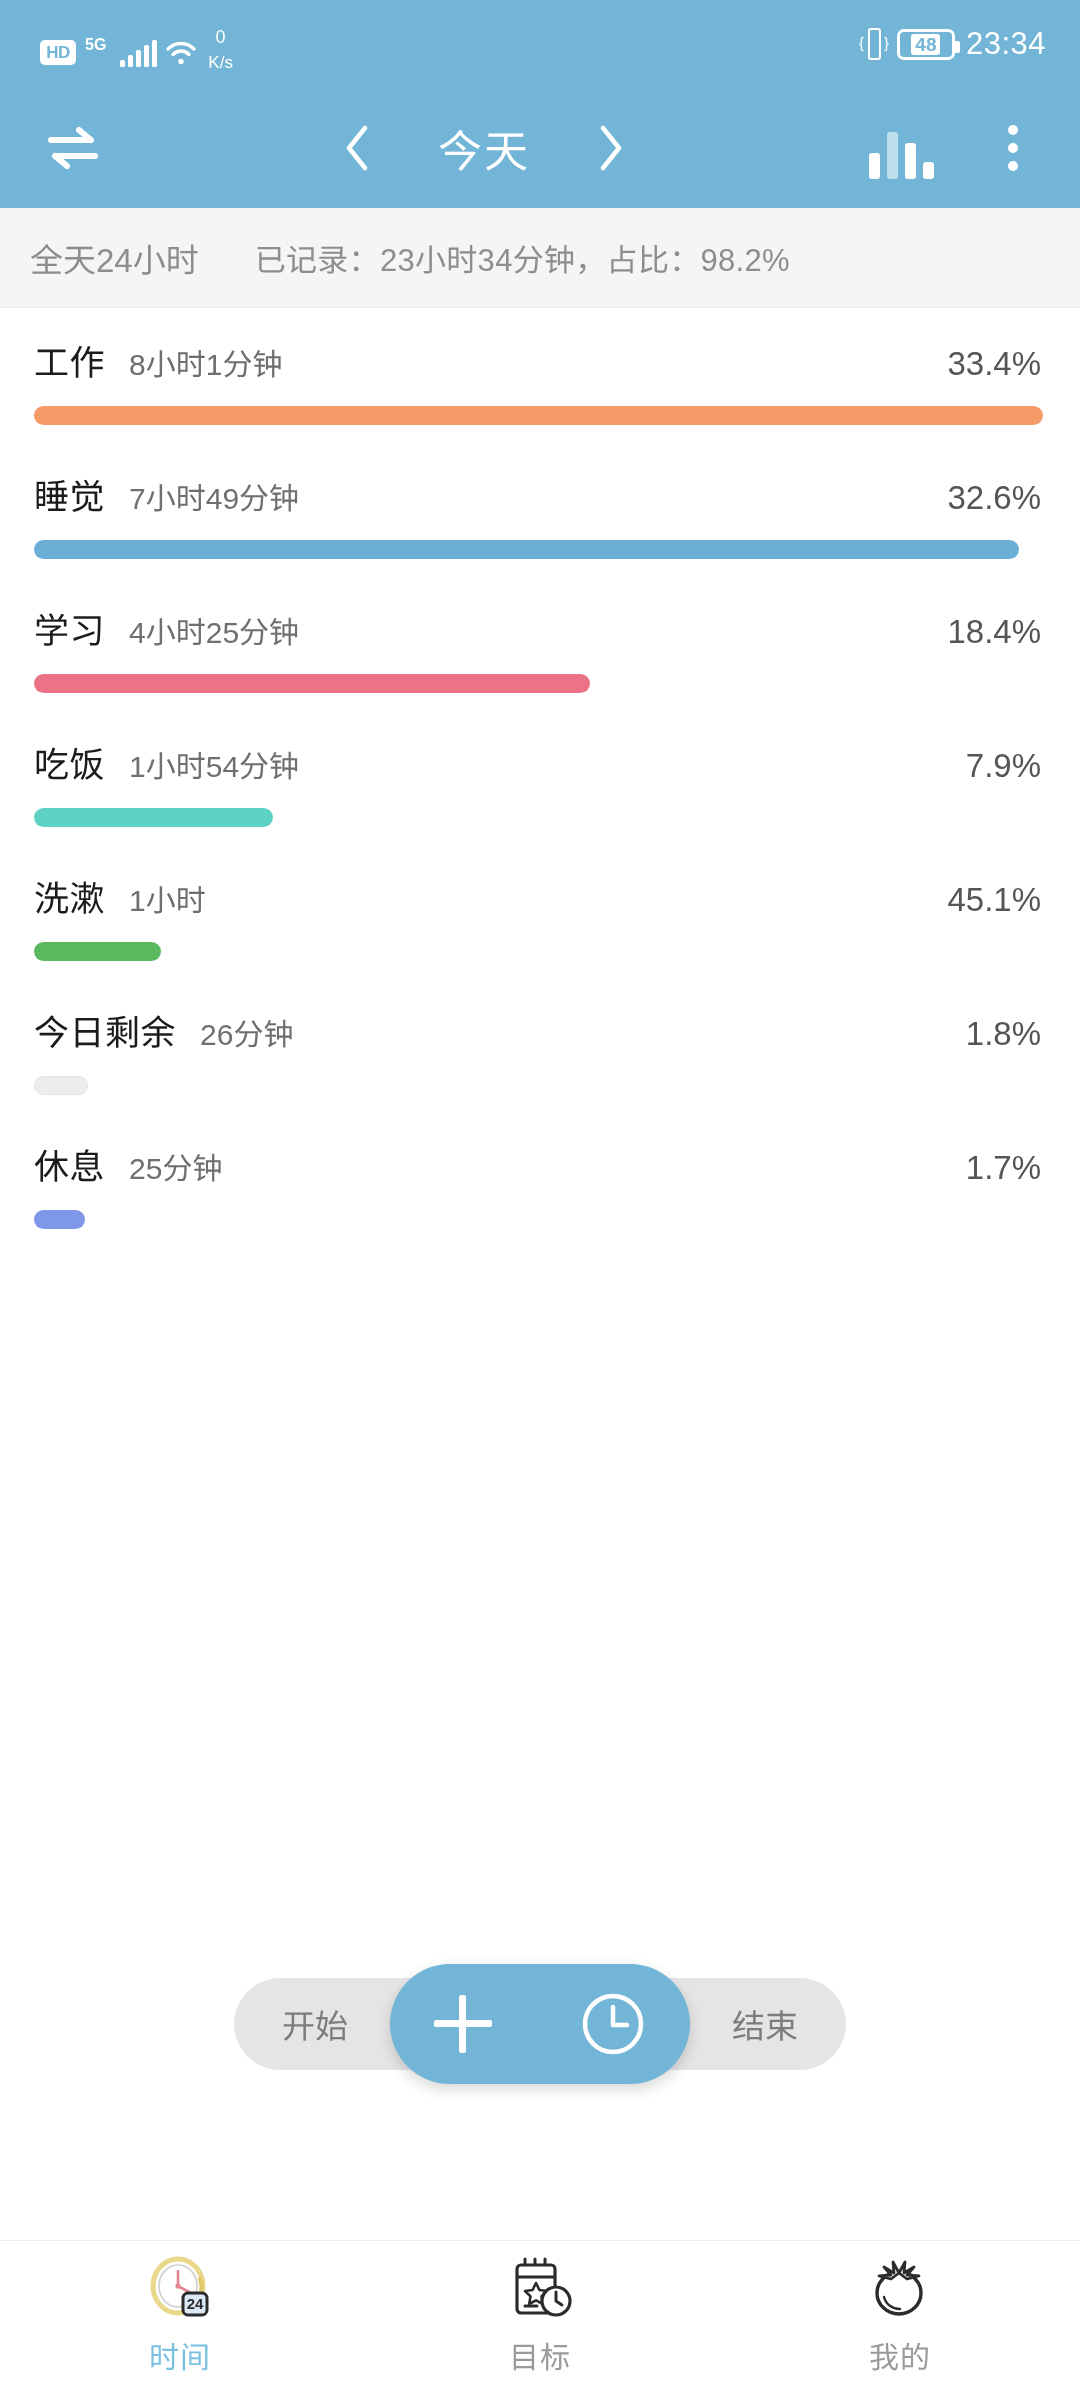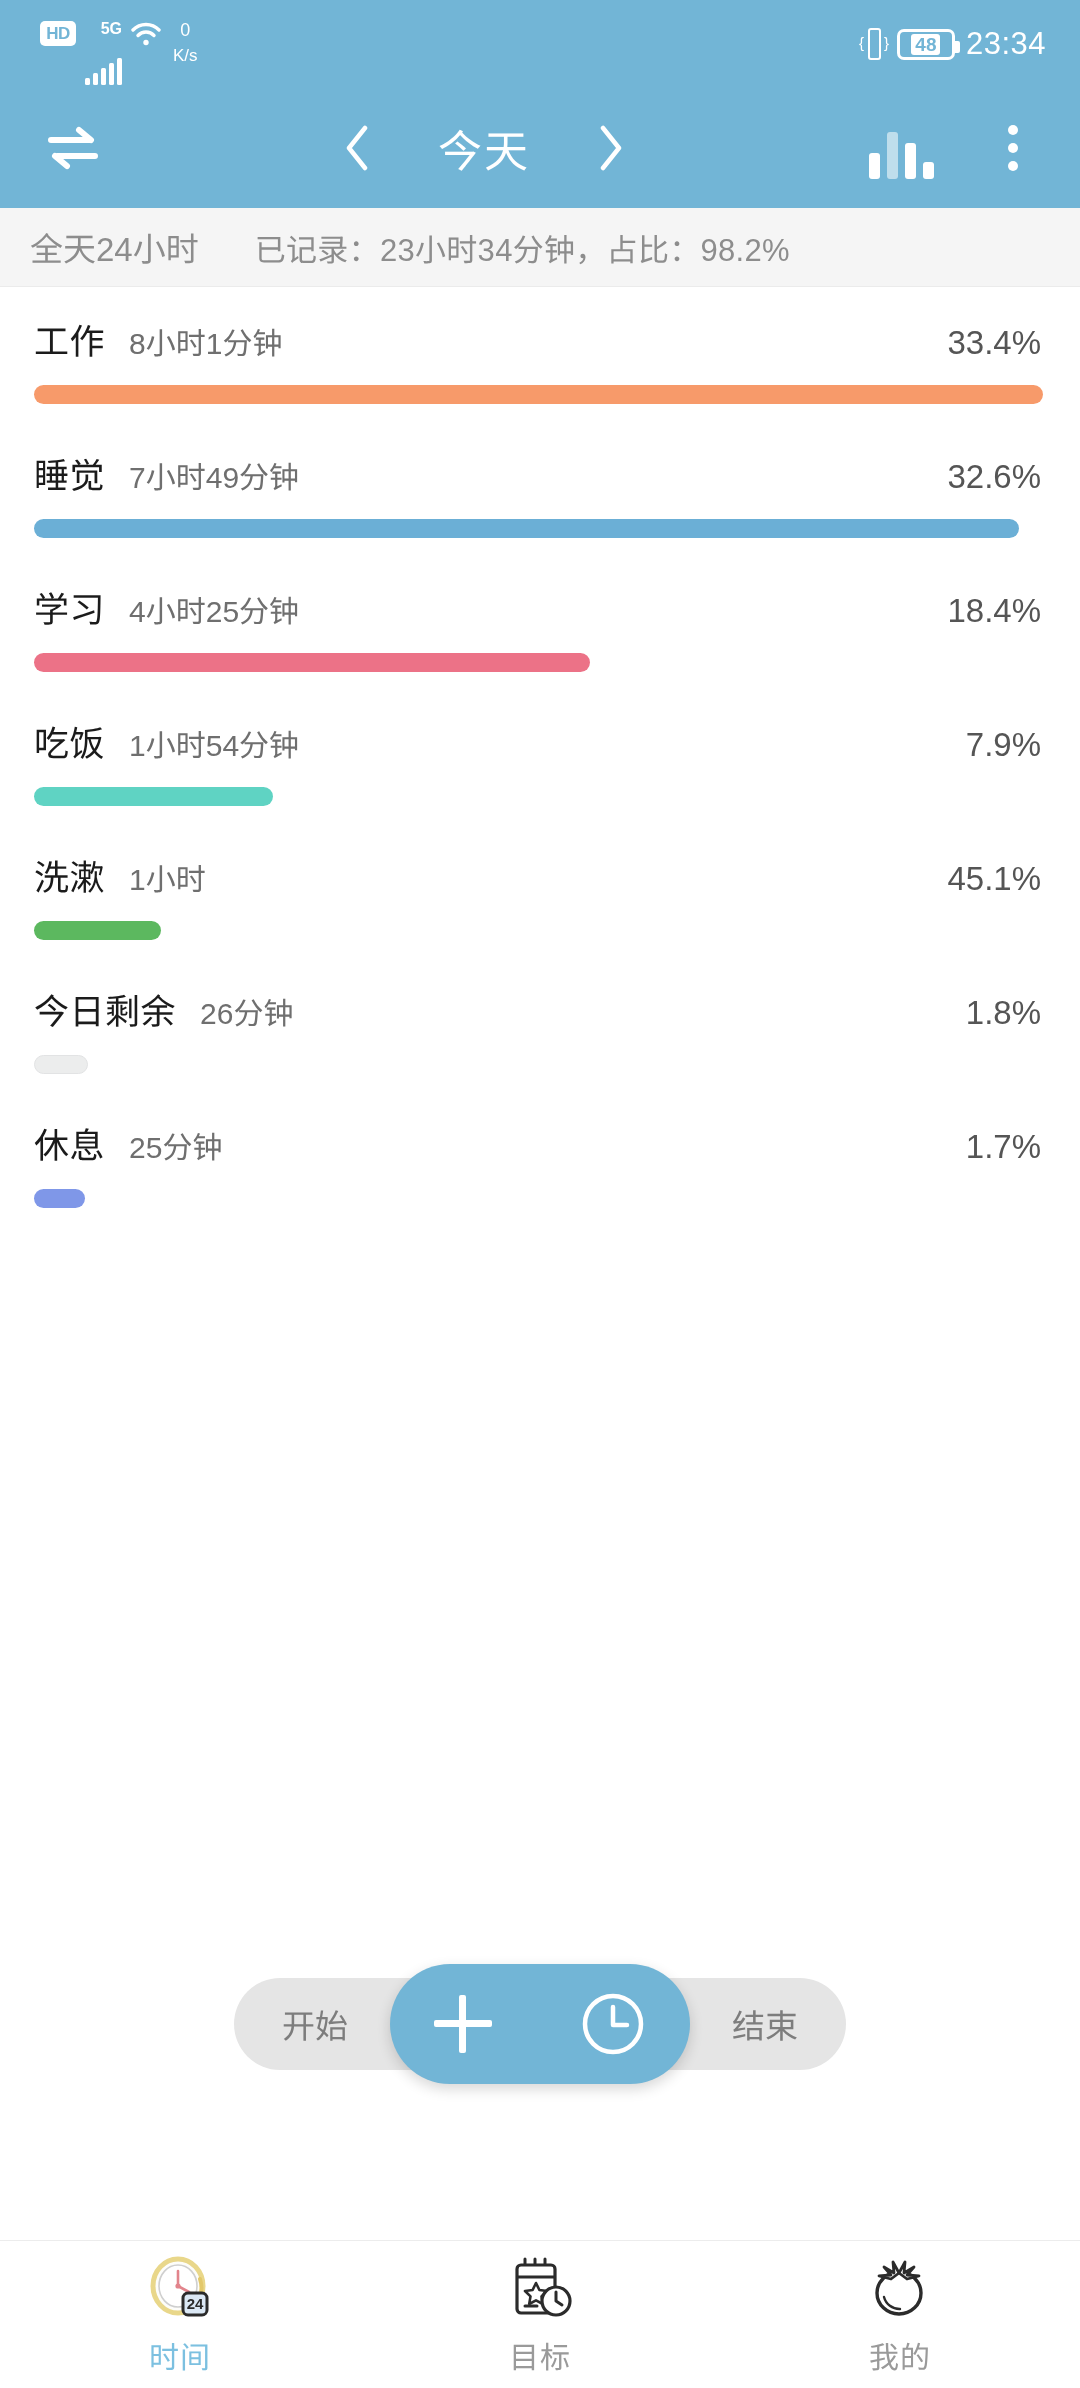--- a/index.html
+++ b/index.html
@@ -11,28 +11,28 @@
     -webkit-font-smoothing:antialiased;
   }
   .phone{position:relative;width:1080px;height:2388px;background:#fff;display:flex;flex-direction:column;}
 
   
   .statusbar{
     height:88px;background:#72b5d6;flex:0 0 auto;
     display:flex;align-items:center;justify-content:space-between;
     padding:0 34px 0 40px;color:#fff;
   }
-  .sb-left{display:flex;gap:9px;height:46px;}
+  .sb-left{display:flex;align-items:flex-end;gap:9px;height:46px;}
   .hd-badge{
     display:inline-flex;align-items:center;justify-content:center;
     background:#fff;color:#72b5d6;font-size:17px;font-weight:bold;
     border-radius:5px;width:36px;height:25px;letter-spacing:-0.5px;
     margin-bottom:2px;
   }
-  .net-grp{display:flex;align-items:flex-end;gap:8px;flex-direction:column;}
+  .net-grp{display:flex;align-items:flex-end;gap:14px;}
   .g5{font-size:16px;line-height:1;margin-bottom:14px;font-weight:600;}
   .bars{display:flex;align-items:flex-end;gap:3px;height:26px;}
   .bars i{display:block;width:5px;background:#fff;border-radius:1.5px;}
   .bars i:nth-child(1){height:7px;}
   .bars i:nth-child(2){height:12px;}
   .bars i:nth-child(3){height:17px;}
   .bars i:nth-child(4){height:22px;}
   .bars i:nth-child(5){height:27px;}
   .wifi{width:30px;height:26px;position:relative;margin-bottom:1px;}
   .speed{display:flex;flex-direction:column;align-items:center;line-height:1;margin-left:3px;margin-bottom:-4px;}
@@ -65,21 +65,21 @@
   .ab-chart i{display:block;width:11px;background:#fff;border-radius:3px;}
   .ab-chart i:nth-child(1){height:26px;}
   .ab-chart i:nth-child(2){height:47px;opacity:.55;}
   .ab-chart i:nth-child(3){height:36px;}
   .ab-chart i:nth-child(4){height:17px;}
   .ab-more{width:54px;height:62px;display:flex;flex-direction:column;align-items:center;justify-content:center;gap:8px;}
   .ab-more i{width:10px;height:10px;border-radius:50%;background:#fff;display:block;}
 
   
   .summary{
-    height:79px;flex:0 0 auto;background:#f5f5f5;
+    height:100px;flex:0 0 auto;background:#f5f5f5;
     display:flex;align-items:center;color:#8a8a8a;font-size:33px;
     padding-left:30px;border-bottom:1px solid #ebebeb;
   }
   .summary .all{font-size:33px;color:#8d8d8d;}
   .summary .rec{margin-left:56px;font-size:31px;color:#8d8d8d;letter-spacing:0.3px;}
 
   
   .list{flex:1 1 auto;padding:26px 37px 0 34px;overflow:hidden;}
   .row{margin-bottom:43px;}
   .row-top{display:flex;align-items:baseline;justify-content:space-between;padding-right:2px;}

